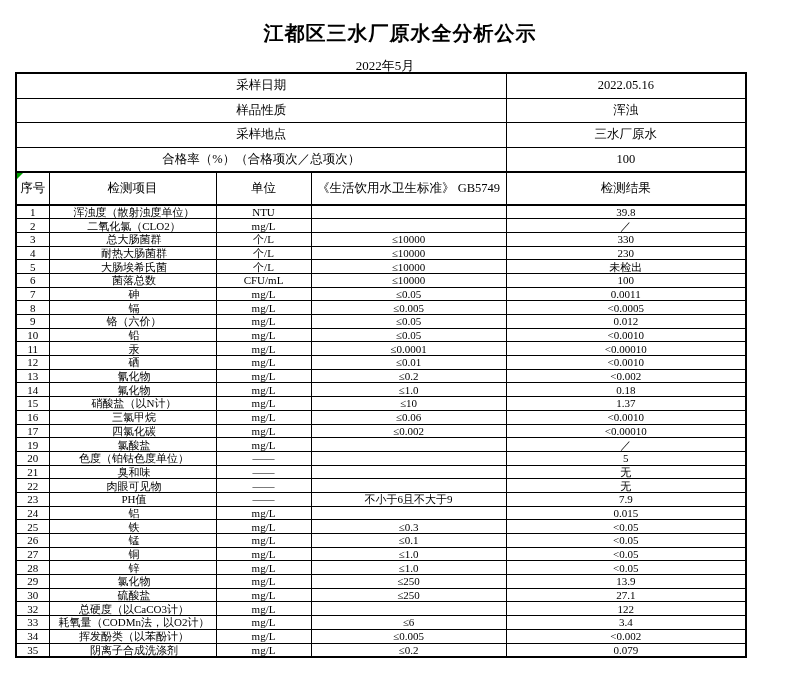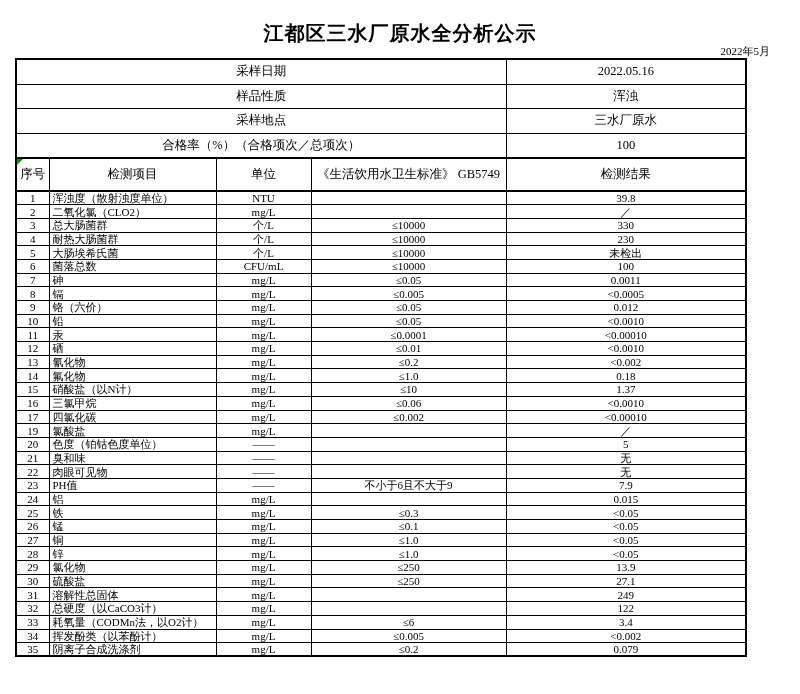--- a/index.html
+++ b/index.html
@@ -7,21 +7,21 @@
   body{
     width:800px;height:694px;background:#fff;color:var(--ink);
     font-family:"Liberation Serif","DejaVu Serif",serif;
     overflow:hidden;
   }
   .page-title{
     margin-top:22px;text-align:center;
     font-size:20px;font-weight:bold;letter-spacing:1px;line-height:22px;
   }
   .subtitle{
-    width:770px;text-align:right;font-size:11px;line-height:13px;margin-top:1px;
+    width:770px;text-align:center;font-size:13px;line-height:13px;margin-top:15px;
   }
   table.main{
     margin-left:15px;width:730px;border-collapse:collapse;table-layout:fixed;
     border:2px solid var(--line);
   }
   table.main td, table.main th{
     border:1px solid var(--line);padding:0;overflow:hidden;white-space:nowrap;
     font-weight:normal;vertical-align:middle;color:var(--ink);
   }
   
@@ -29,21 +29,21 @@
   
   tr.header-row th{height:31px;font-size:12.5px;text-align:center;border-top:2px solid var(--line);border-bottom:2px solid var(--line);}
   th.c-seq{position:relative;}
   .cell-flag{
     position:absolute;top:0;left:0;width:0;height:0;
     border-top:6px solid var(--flag);border-right:6px solid transparent;
   }
   
   tr.data-row{height:13.7px;}
   tr.data-row td{font-size:11px;line-height:12px;text-align:center;}
-  tr.data-row td.c-item{text-align:left;padding-left:3px;}
+  tr.data-row td.c-item{text-align:center;padding-left:3px;}
 </style>
 </head>
 <body>
 
 <div class="page-title">江都区三水厂原水全分析公示</div>
 <div class="subtitle">2022年5月</div>
 
 <table class="main">
   <colgroup>
     <col style="width:33px">
@@ -277,27 +277,20 @@
         <td class="c-result">13.9</td>
       </tr>
       <tr class="data-row">
         <td class="c-seq">30</td>
         <td class="c-item">硫酸盐</td>
         <td class="c-unit">mg/L</td>
         <td class="c-std">≤250</td>
         <td class="c-result">27.1</td>
       </tr>
       <tr class="data-row">
-        <td class="c-seq">31</td>
-        <td class="c-item">溶解性总固体</td>
-        <td class="c-unit">mg/L</td>
-        <td class="c-std"></td>
-        <td class="c-result">249</td>
-      </tr>
-      <tr class="data-row">
         <td class="c-seq">32</td>
         <td class="c-item">总硬度（以CaCO3计）</td>
         <td class="c-unit">mg/L</td>
         <td class="c-std"></td>
         <td class="c-result">122</td>
       </tr>
       <tr class="data-row">
         <td class="c-seq">33</td>
         <td class="c-item">耗氧量（CODMn法，以O2计）</td>
         <td class="c-unit">mg/L</td>

